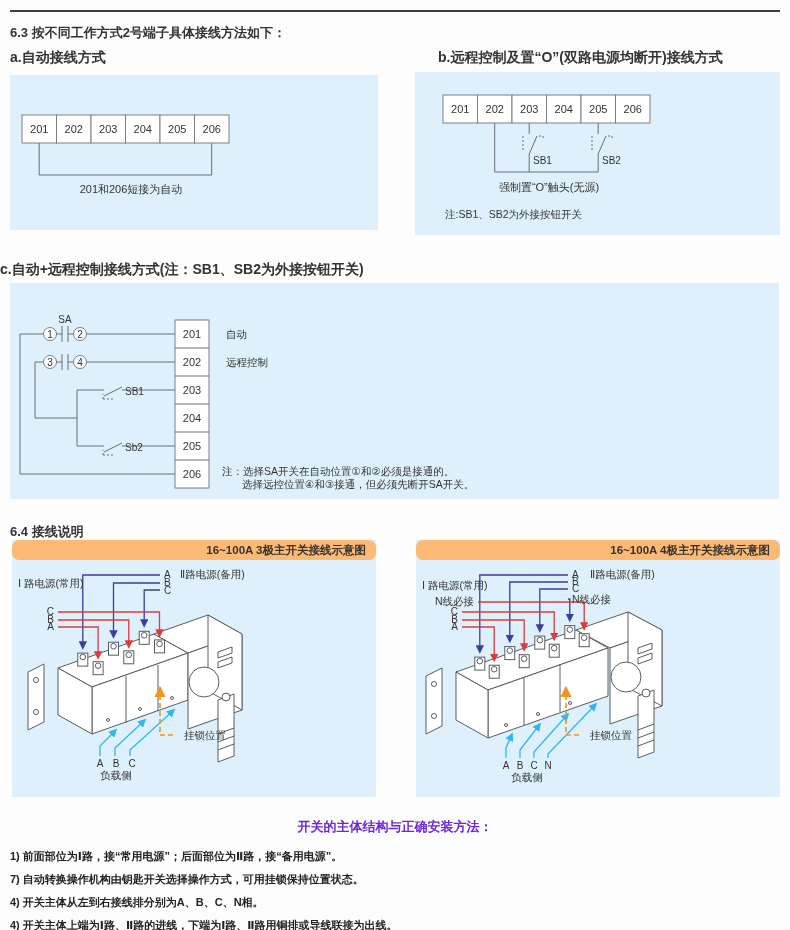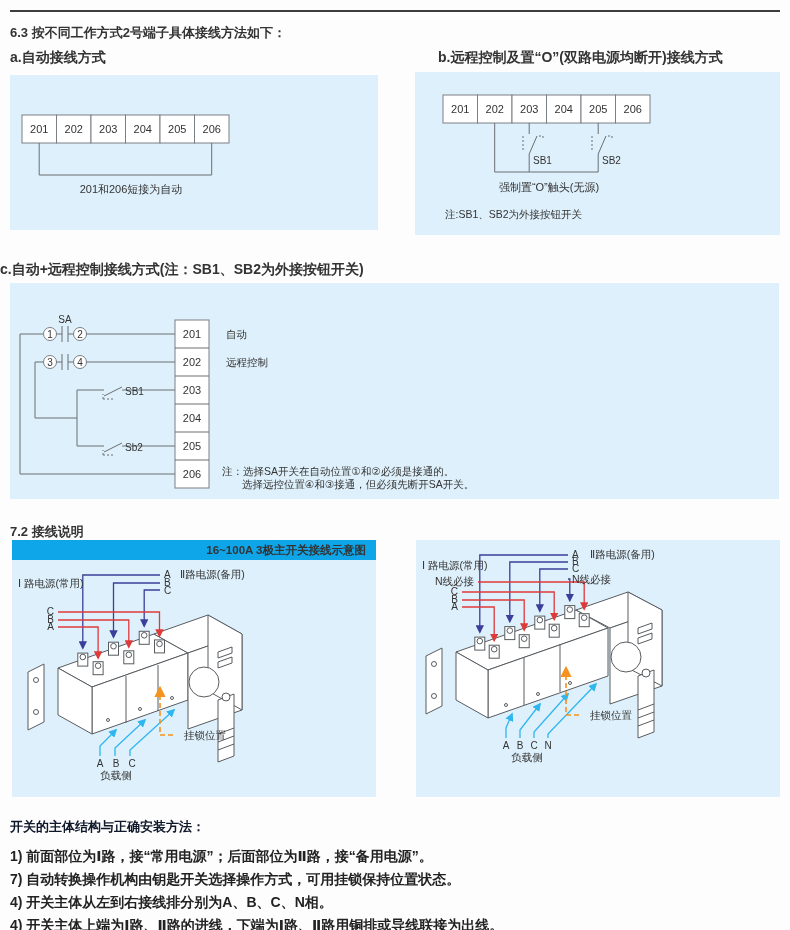--- a/index.html
+++ b/index.html
@@ -3,25 +3,25 @@
 <meta charset="utf-8">
 <style>
   html,body{margin:0;padding:0;background:#f6f6f6;}
   #page{position:relative;width:790px;height:930px;background:#fdfdfd;overflow:hidden;
         font-family:"Liberation Sans","DejaVu Sans",sans-serif;color:#2f2f2f;}
   .rule-top{position:absolute;left:10px;top:10px;width:770px;border-top:2px solid #3d3d3d;}
   .h-main{position:absolute;font-size:13px;font-weight:bold;color:#333;white-space:nowrap;}
   .h-sub{position:absolute;font-size:14px;font-weight:bold;color:#333;white-space:nowrap;}
   .panel{position:absolute;background:#def0fb;}
   .panel svg{display:block;}
-  .ptitle{height:20px;line-height:20px;background:#0ea5e9;text-align:right;
-          padding-right:10px;font-size:11.5px;font-weight:bold;color:#333;}
+  .ptitle{height:20px;line-height:20px;background:#fdba74;text-align:right;
+          padding-right:10px;font-size:11.5px;font-weight:bold;color:#333;border-radius:7px;}
   .footer{position:absolute;left:10px;top:818px;width:770px;}
-  .footer .ft{font-size:13px;font-weight:bold;color:#0f172a;margin-bottom:9px;}
-  .footer .fi{font-size:14px;font-weight:bold;color:#222;line-height:23px;white-space:nowrap;}
+  .footer .ft{font-size:13px;font-weight:bold;color:#6d28d9;margin-bottom:9px;text-align:center;}
+  .footer .fi{font-size:11px;font-weight:bold;color:#222;line-height:23px;white-space:nowrap;}
   text{font-family:"Liberation Sans","DejaVu Sans",sans-serif;}
   .tnum{font-size:11px;fill:#333;}
   .cap{font-size:11px;fill:#333;}
   .note{font-size:10.5px;fill:#333;}
   .lbl{font-size:10px;fill:#333;}
   .lblcn{font-size:10.5px;fill:#333;}
   .wire{stroke:#6a6e71;stroke-width:1;fill:none;}
   .box{fill:#ffffff;stroke:#7a7f84;stroke-width:1;}
   .dev{stroke:#585c60;stroke-width:1;fill:#ffffff;}
   .devl{stroke:#585c60;stroke-width:1;fill:none;}
@@ -146,21 +146,21 @@
         <path class="wire" d="M112,163 H165"></path>
         <text class="lbl" x="115" y="168">Sb2</text>
       </g>
       <text class="lblcn" x="216" y="55">自动</text>
       <text class="lblcn" x="216" y="83">远程控制</text>
       <text class="note" x="212" y="192">注：选择SA开关在自动位置①和②必须是接通的。</text>
       <text class="note" x="232" y="205">选择远控位置④和③接通，但必须先断开SA开关。</text>
     </svg>
   </div>
 
-  <div class="h-main" style="left:10px;top:523px;">7.2 接线说明</div>
+  <div class="h-main" style="left:10px;top:523px;">6.4 接线说明</div>
 
   <div class="panel" style="left:12px;top:540px;width:364px;height:257px;">
     <div class="ptitle">16~100A 3极主开关接线示意图</div>
     <svg width="364" height="237" viewBox="0 0 364 237">
       <defs>
         <marker id="d3r" viewBox="0 0 10 10" refX="8" refY="5" markerWidth="6.5" markerHeight="6.5" orient="auto-start-reverse">
             <path d="M0,0 L10,5 L0,10 z" fill="#e0393a"></path>
           </marker>
         <marker id="d3b" viewBox="0 0 10 10" refX="8" refY="5" markerWidth="6.5" markerHeight="6.5" orient="auto-start-reverse">
             <path d="M0,0 L10,5 L0,10 z" fill="#3b3e9a"></path>
@@ -235,20 +235,21 @@
       <text class="lbl" x="42" y="70" text-anchor="end">A</text>
       <text class="lbl" x="88" y="207" text-anchor="middle">A</text>
       <text class="lbl" x="104" y="207" text-anchor="middle">B</text>
       <text class="lbl" x="120" y="207" text-anchor="middle">C</text>
       <text class="lblcn" x="104" y="219" text-anchor="middle">负载侧</text>
       <text class="lblcn" x="172" y="179">挂锁位置</text>
     </svg>
   </div>
 
   <div class="panel" style="left:416px;top:540px;width:364px;height:257px;">
+    <div class="ptitle">16~100A 4极主开关接线示意图</div>
     <svg width="364" height="237" viewBox="0 0 364 237">
       <defs>
         <marker id="d4r" viewBox="0 0 10 10" refX="8" refY="5" markerWidth="6.5" markerHeight="6.5" orient="auto-start-reverse">
             <path d="M0,0 L10,5 L0,10 z" fill="#e0393a"></path>
           </marker>
         <marker id="d4b" viewBox="0 0 10 10" refX="8" refY="5" markerWidth="6.5" markerHeight="6.5" orient="auto-start-reverse">
             <path d="M0,0 L10,5 L0,10 z" fill="#3b3e9a"></path>
           </marker>
         <marker id="d4c" viewBox="0 0 10 10" refX="8" refY="5" markerWidth="6.5" markerHeight="6.5" orient="auto-start-reverse">
             <path d="M0,0 L10,5 L0,10 z" fill="#2eb6ee"></path>

